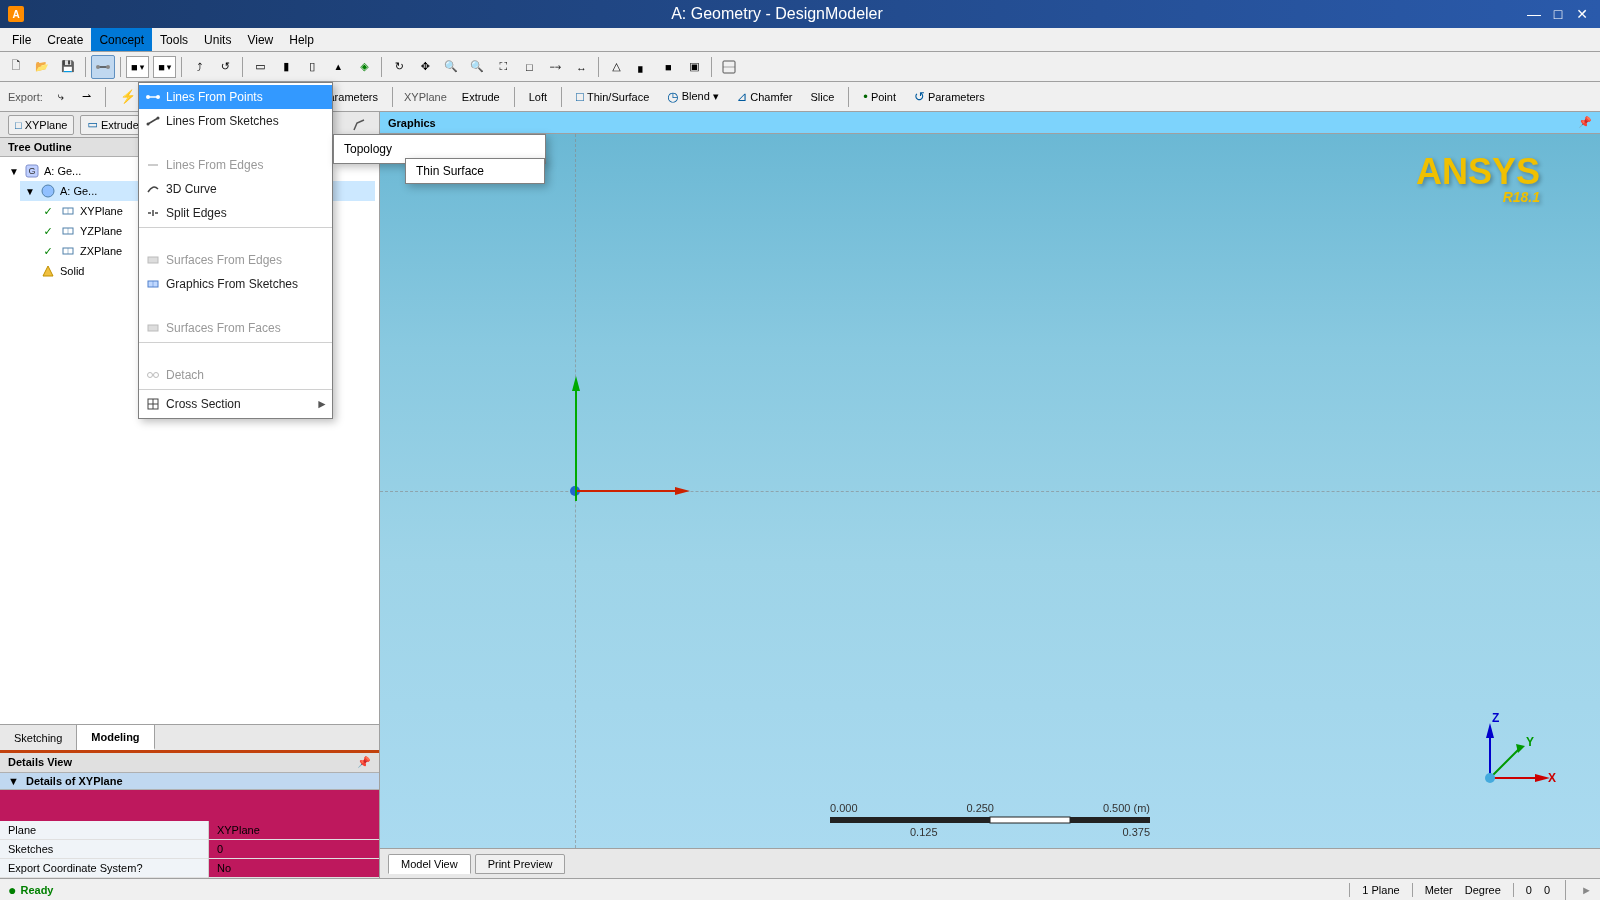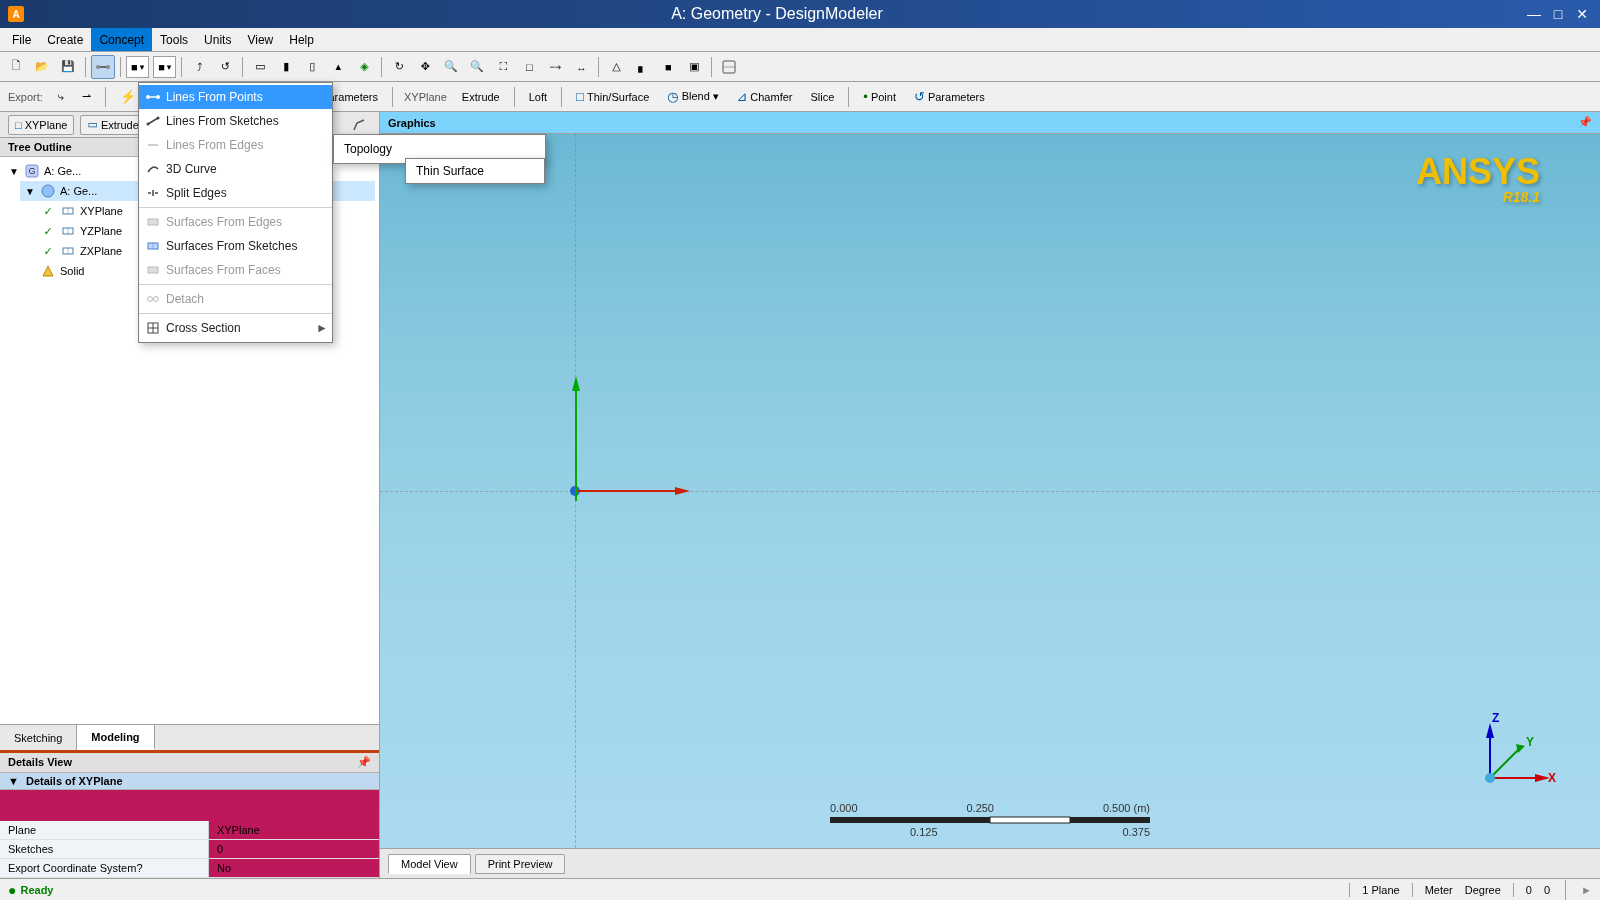--- a/index.html
+++ b/index.html
@@ -286,21 +286,21 @@
       display: flex;
       align-items: center;
       padding: 3px 20px 3px 6px;
       font-size: 12px;
       cursor: pointer;
       gap: 5px;
       min-height: 24px;
       color: #222;
     }
     .concept-menu-item.active { background: #3399ff; color: white; }
-    .concept-menu-item.disabled { color: #999; cursor: default; }
+    .concept-menu-item.disabled { color: #999; cursor: default; margin-top: 20px; }
     .concept-menu-item .menu-icon { width: 16px; height: 16px; display: flex; align-items: center; justify-content: center; flex-shrink: 0; }
     .concept-menu-separator { height: 1px; background: #d0d0d0; margin: 2px 0; }
     .concept-menu-item .submenu-arrow { margin-left: auto; color: #555; }
 
     
     .topology-flyout {
       position: absolute;
       top: 134px;
       left: 333px;
       background: white;
@@ -768,21 +768,21 @@
     <span>Surfaces From Edges</span>
   </div>
 
   <div class="concept-menu-item">
     <span class="menu-icon">
       <svg width="14" height="14" viewBox="0 0 14 14">
           <rect x="2" y="4" width="10" height="6" fill="#c0d8ff" stroke="#5080cc" stroke-width="1"></rect>
           <line x1="7" y1="4" x2="7" y2="10" stroke="#5080cc" stroke-width="0.5"></line>
         </svg>
     </span>
-    <span>Surfaces From Sketches</span>
+    <span>Graphics From Sketches</span>
   </div>
 
   <div class="concept-menu-item disabled">
     <span class="menu-icon">
       <svg width="14" height="14" viewBox="0 0 14 14">
           <rect x="2" y="4" width="10" height="6" fill="#ddd" stroke="#bbb" stroke-width="1"></rect>
         </svg>
     </span>
     <span>Surfaces From Faces</span>
   </div>

